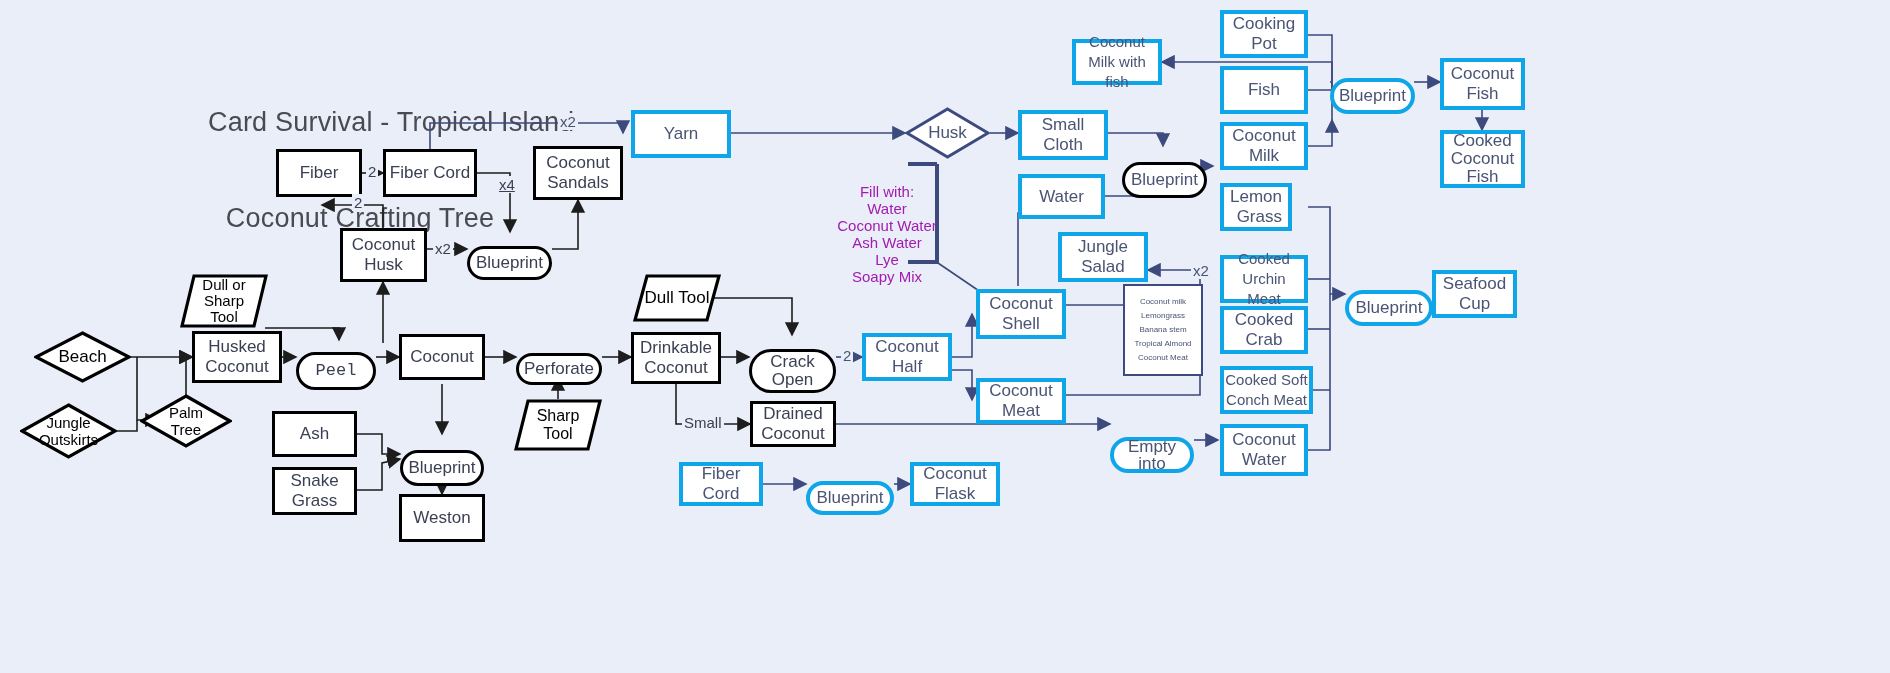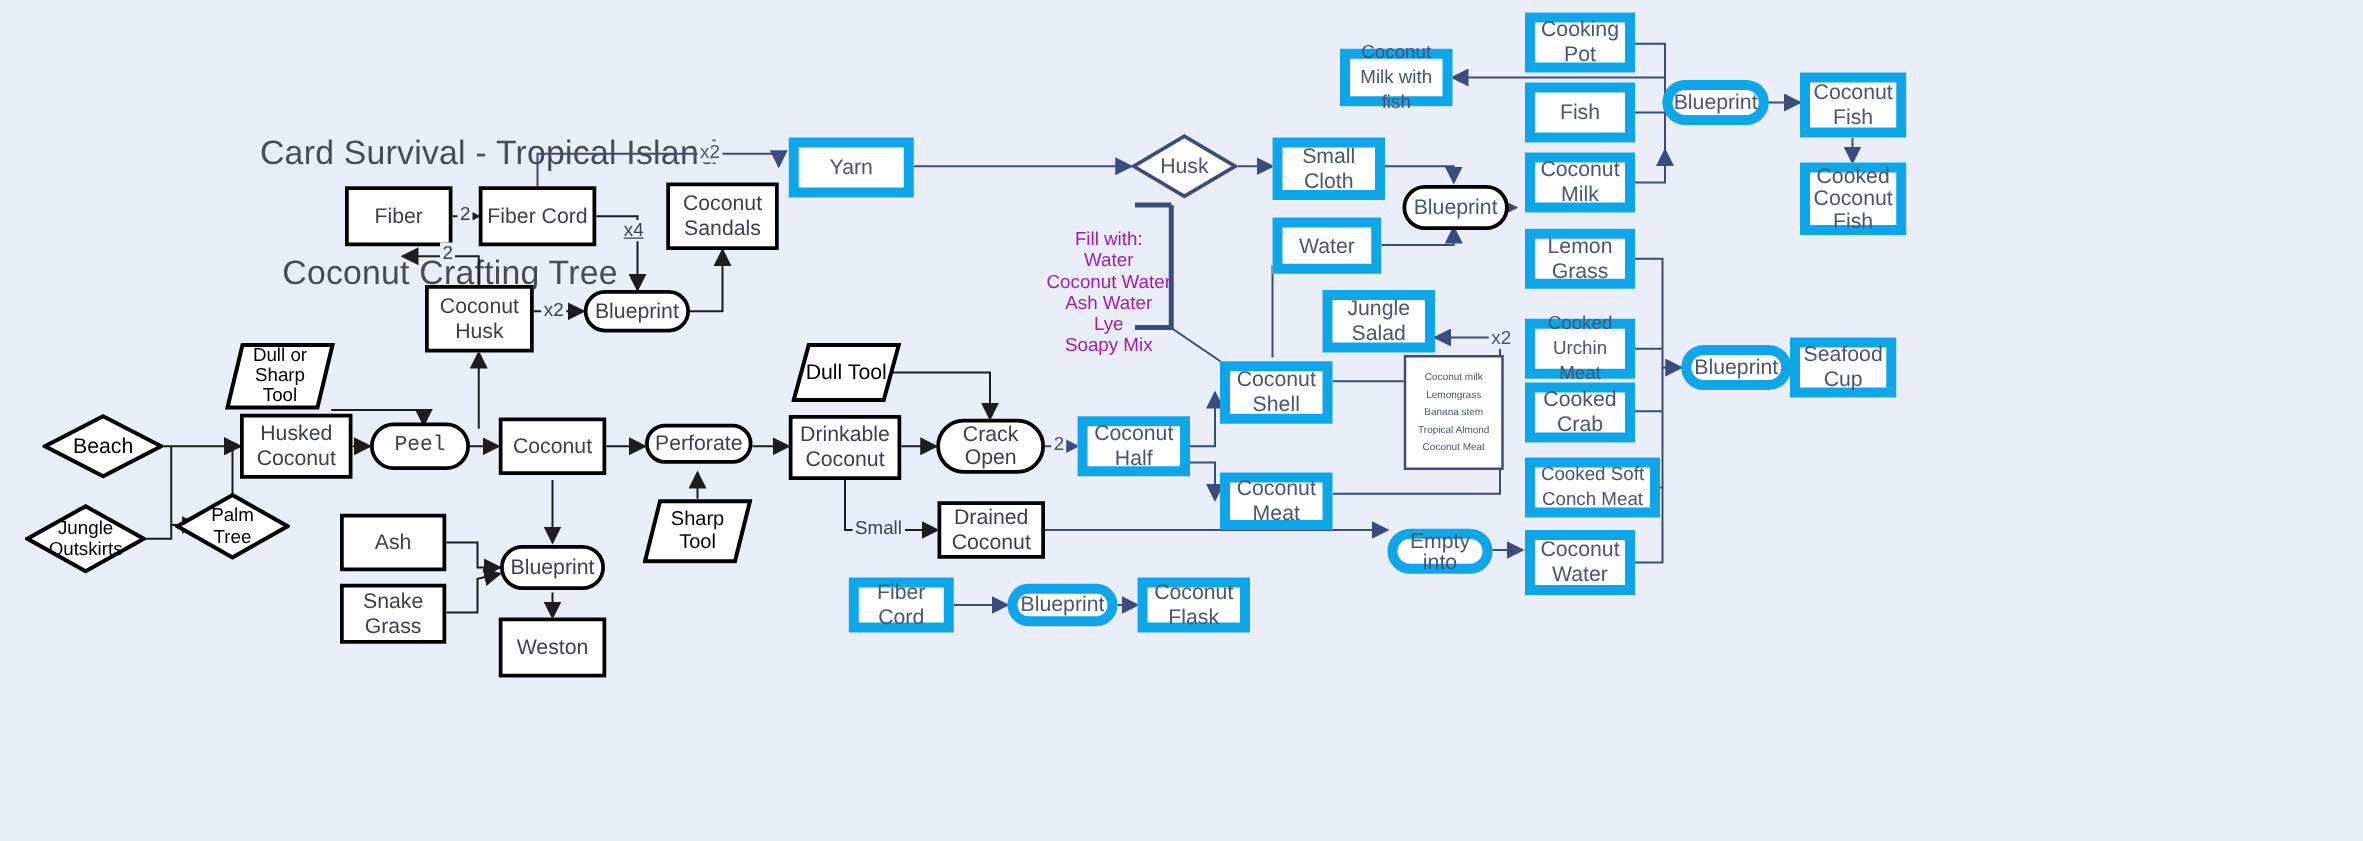--- a/index.html
+++ b/index.html
@@ -30,24 +30,24 @@
     text-align:center;
     box-sizing:border-box;
     background:#ffffff;
     font-size:17px;
     line-height:20px;
     z-index:3;
   }
   
   .blk{border:3px solid #000;color:#3a3f52;}
   
-  .blu{border:8px solid #0ea5e9;color:#4a5474;}
+  .blu{border:4px solid #0ea5e9;color:#4a5474;}
 
   .rect{border-radius:0;}
-  .oval{border-radius:26px;}
+  .oval{border-radius:26px;margin-top:14px;}
   .dia{
     background:transparent;border:none;
   }
   .diashape{
     position:absolute;left:0;top:0;width:100%;height:100%;
   }
   .dialabel{position:relative;z-index:2;width:100%;text-align:center;}
 
   .para{background:transparent;border:none;}
   .parashape{position:absolute;left:0;top:0;width:100%;height:100%;}
@@ -426,36 +426,36 @@
 
   <div class="node blu rect" style="left:1220px;top:66px;width:88px;height:48px;">
     <span>Fish</span>
   </div>
 
   <div class="node blu rect" style="left:1220px;top:122px;width:88px;height:48px;white-space:pre-line;">
     <span>Coconut
 Milk</span>
   </div>
 
-  <div class="node blu rect" style="left:1220px;top:183px;width:88px;height:48px;white-space:pre-line;">
+  <div class="node blu rect" style="left:1220px;top:183px;width:72px;height:48px;white-space:pre-line;text-align:right;">
     <span>Lemon
 Grass</span>
   </div>
 
   <div class="node blu rect" style="left:1220px;top:255px;width:88px;height:48px;white-space:pre-line;font-size:15px;">
     <span>Cooked
 Urchin Meat</span>
   </div>
 
   <div class="node blu rect" style="left:1220px;top:306px;width:88px;height:48px;white-space:pre-line;">
     <span>Cooked
 Crab</span>
   </div>
 
-  <div class="node blu rect" style="left:1220px;top:366px;width:108px;height:48px;white-space:pre-line;font-size:15px;">
+  <div class="node blu rect" style="left:1220px;top:366px;width:93px;height:48px;white-space:pre-line;font-size:15px;">
     <span>Cooked Soft
 Conch Meat</span>
   </div>
 
   <div class="node blu rect" style="left:1220px;top:424px;width:88px;height:52px;white-space:pre-line;">
     <span>Coconut
 Water</span>
   </div>
 
   <div class="node blu oval" style="left:1330px;top:64px;width:85px;height:36px;">

